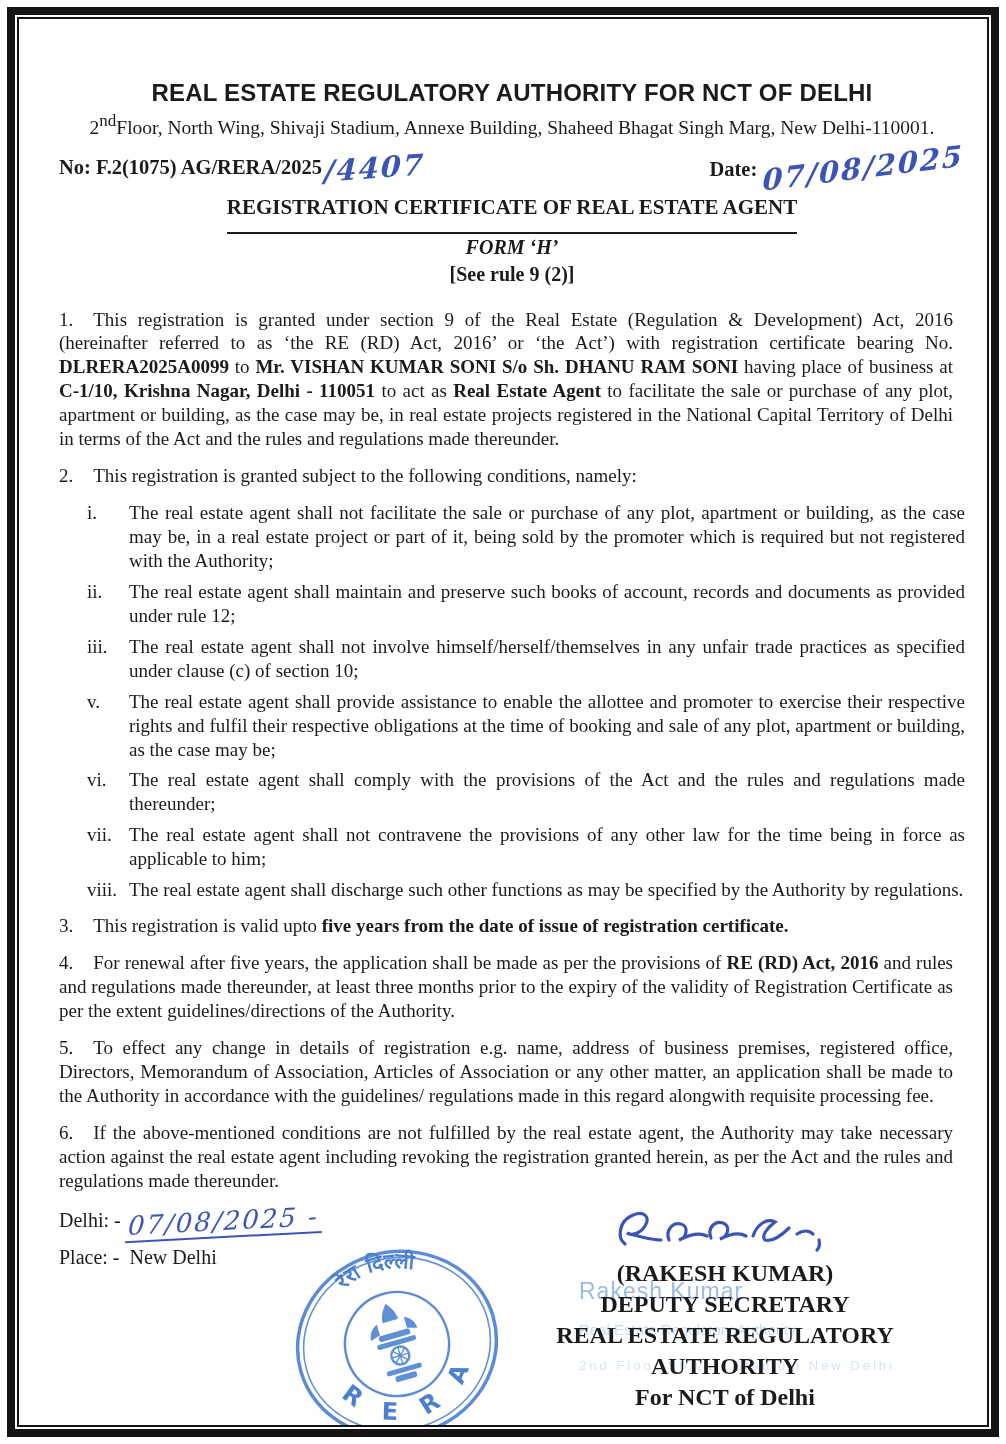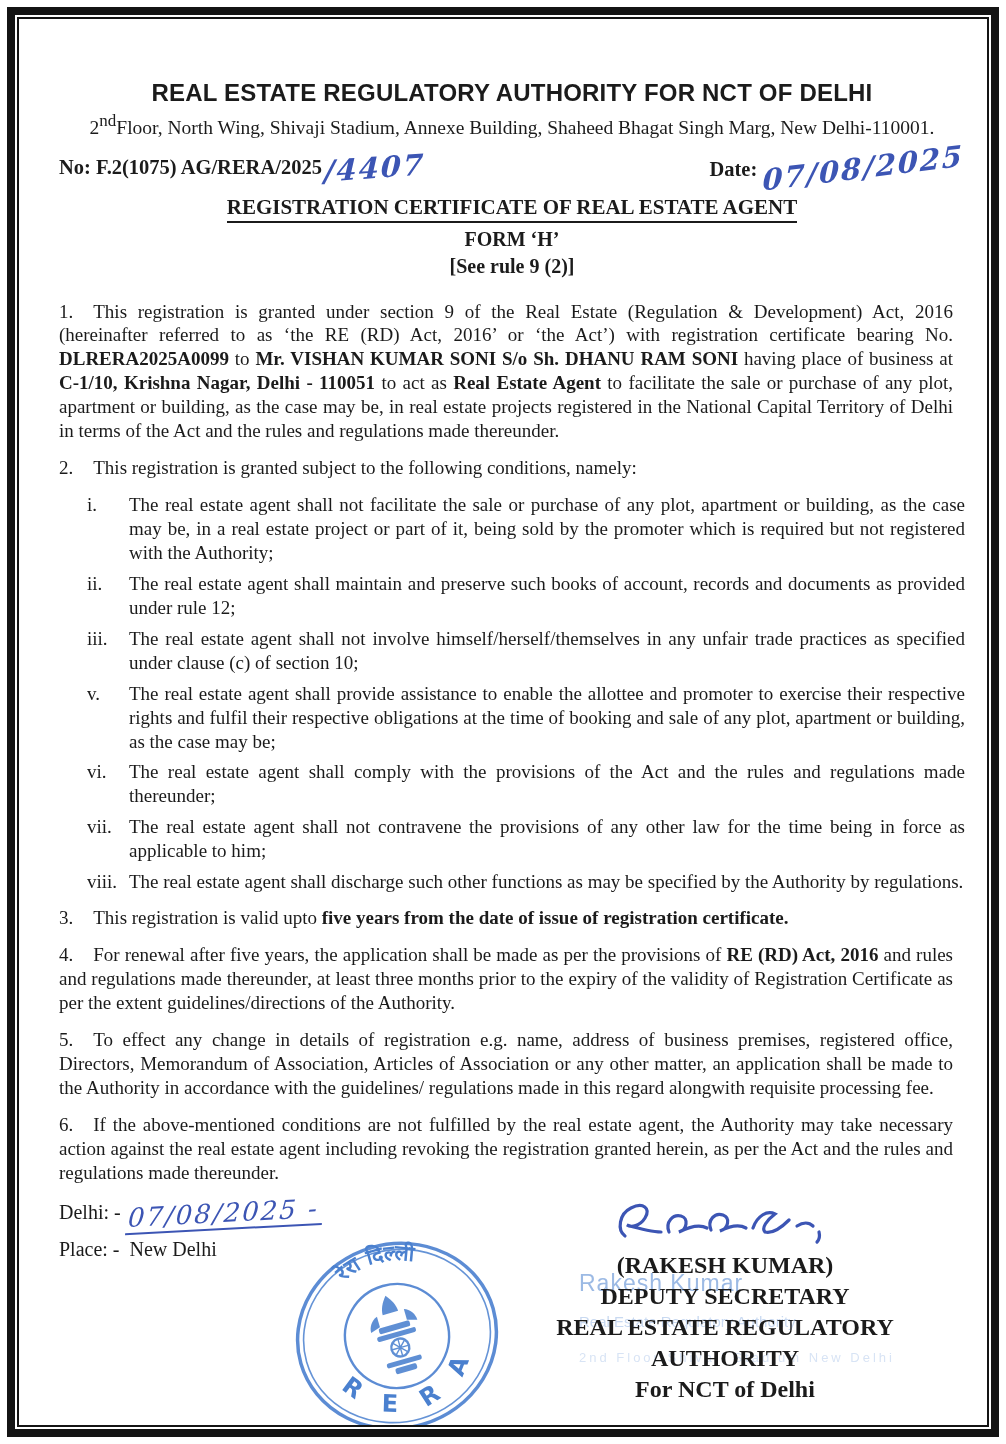--- a/index.html
+++ b/index.html
@@ -11,22 +11,22 @@
   
   .h-name{font-family:"Liberation Sans",sans-serif;font-weight:bold;font-size:24px;text-align:center;letter-spacing:.2px;margin-top:34px;}
   .h-addr{font-size:19.5px;text-align:center;margin-top:4px;}
   .h-addr sup{font-size:17px;}
   .ref-row{position:relative;display:flex;justify-content:space-between;margin-top:12px;font-weight:bold;font-size:20.5px;}
   .hand{color:#3c55b4;font-family:"DejaVu Serif",serif;font-style:italic;letter-spacing:2px;}
   .ref-hand{display:inline-block;font-size:29px;transform:rotate(-4deg) skewX(-6deg);margin-left:2px;vertical-align:-4px;}
   .date-wrap{white-space:nowrap;}
   .date-hand{display:inline-block;font-size:29px;transform:rotate(-7deg) skewX(-8deg);vertical-align:-2px;}
   .h-title{ text-align:center;margin-top:10px;}
-  .h-title span{font-weight:bold;font-size:21px;border-bottom:2px solid #1b1b1b;padding-bottom:2px;}
-  .h-form{text-align:center;font-weight:bold;font-size:20px;margin-top:8px;}
+  .h-title span{font-weight:bold;font-size:21px;border-bottom:2px solid #1b1b1b;padding-bottom:13px;}
+  .h-form{text-align:center;font-weight:bold;font-size:20px;margin-top:16px;font-style:italic;}
   .h-rule{text-align:center;font-weight:bold;font-size:20px;margin-top:4px;}
 
   
   .body-items{margin-top:22px;font-size:19px;line-height:1.26;}
   .para{text-align:justify;margin:0 12px 13px 0;}
   .para .pnum{font-size:19px;margin-right:20px;}
   .sub-item{display:flex;margin:0 0 7px 28px;}
   .sub-item .num{flex:0 0 42px;width:42px;}
   .sub-item .txt{flex:1;text-align:justify;}
   .sub-item:last-of-type{margin-bottom:12px;}

